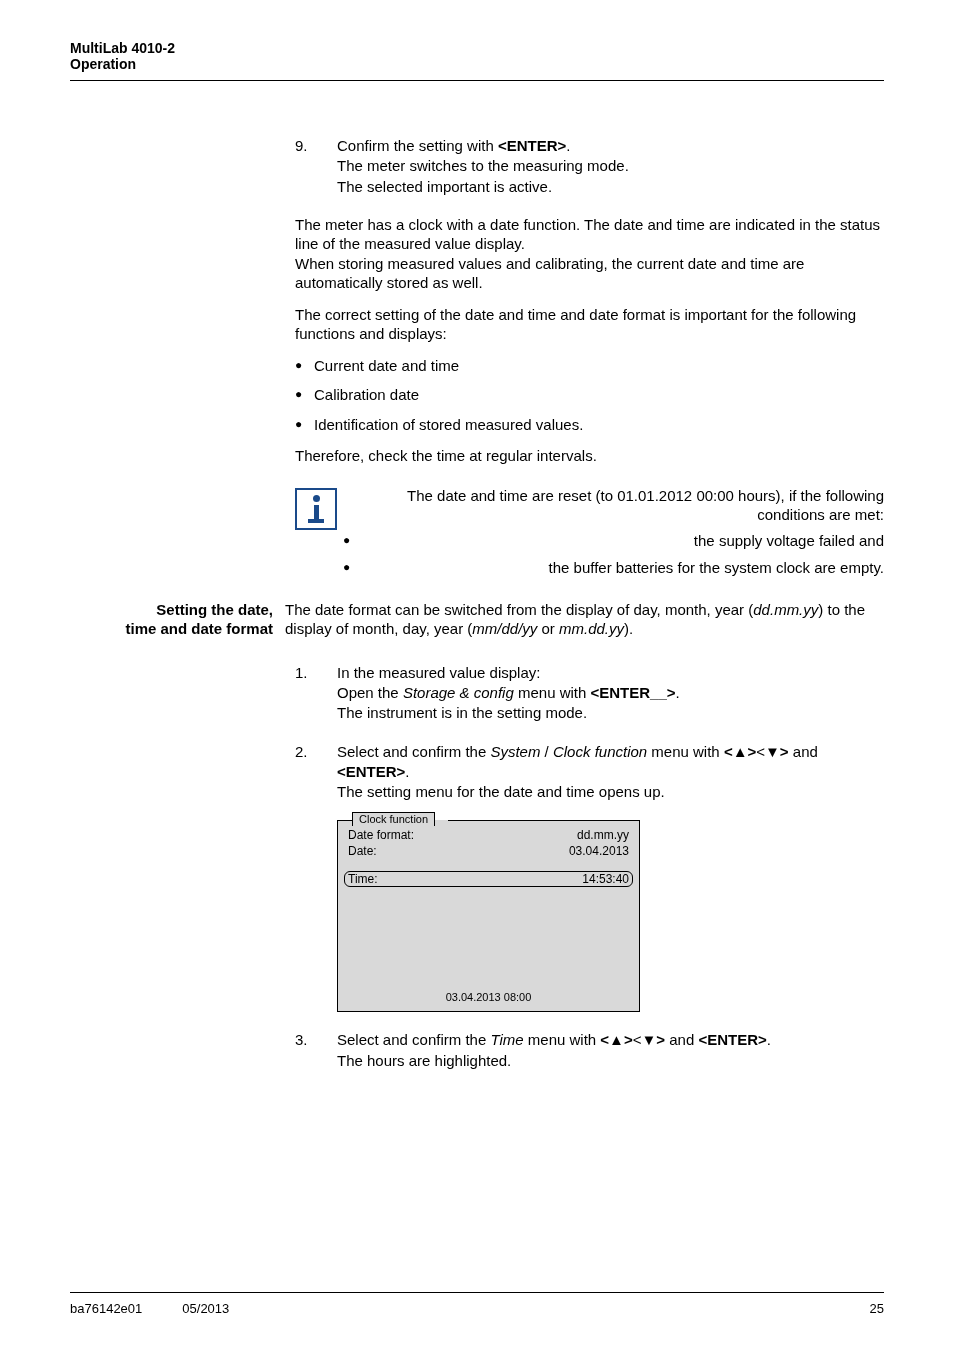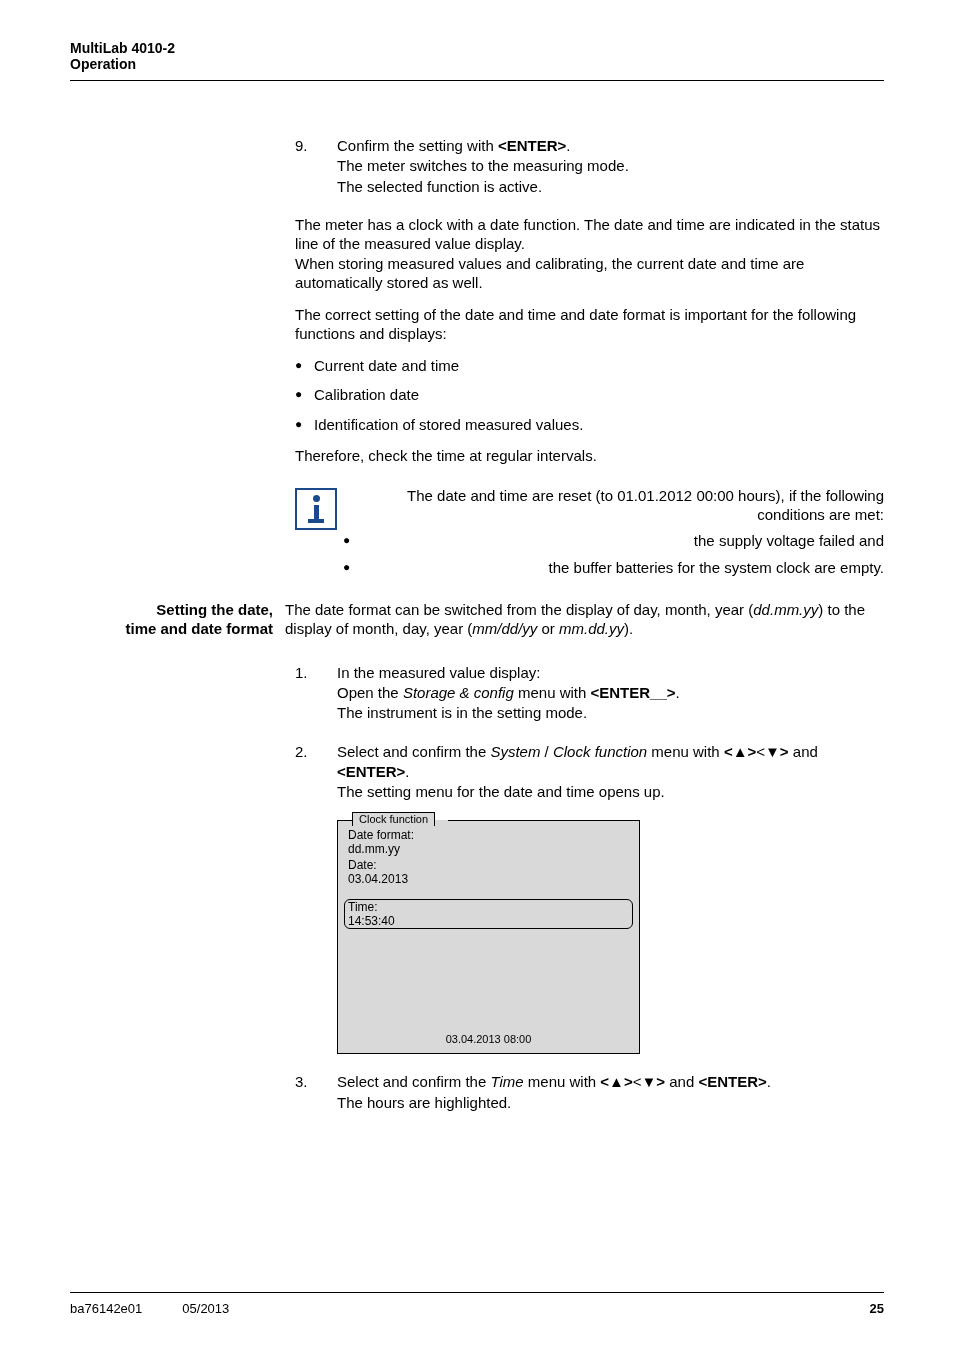--- a/index.html
+++ b/index.html
@@ -194,21 +194,20 @@
       height: 1.5px;
       background: #d9d9d9;
     }
     .screen-body {
       padding: 6px 6px 0 6px;
     }
     .screen-row {
       display: flex;
       justify-content: space-between;
       padding: 1px 4px;
-      flex-direction: column;
     }
     .screen-row.selected {
       border: 1.5px solid #000;
       border-radius: 6px;
       padding: 0px 3px;
       margin-top: 12px;
     }
     .screen-spacer {
       height: 100px;
     }
@@ -231,41 +230,41 @@
     .footer-row {
       display: flex;
       justify-content: space-between;
       font-size: 13px;
     }
     .footer-left {
       display: flex;
       gap: 40px;
     }
     .footer-right {
-      font-weight: bold;
+      font-weight: normal;
       text-align: center;
     }
   </style>
 </head>
 <body>
 
 <div class="page-header">
   <span>MultiLab 4010-2</span>
   <span>Operation</span>
 </div>
 <hr class="header-rule">
 
 <div class="content">
 
   <div class="step-block">
     <div class="step-num">9.</div>
     <div class="step-text">
       <span>Confirm the setting with </span><b>&lt;ENTER&gt;</b><span>.</span><br>
       <span>The meter switches to the measuring mode.</span><br>
-      <span>The selected function is active.</span>
+      <span>The selected important is active.</span>
     </div>
   </div>
 
 
   <div class="para">
     <span>The meter has a clock with a date function. The date and time are indicated in the status line of the measured value display.</span><br>
     <span>When storing measured values and calibrating, the current date and time are automatically stored as well.</span>
   </div>
 
   <div class="para">The correct setting of the date and time and date format is important for the following functions and displays:</div>

